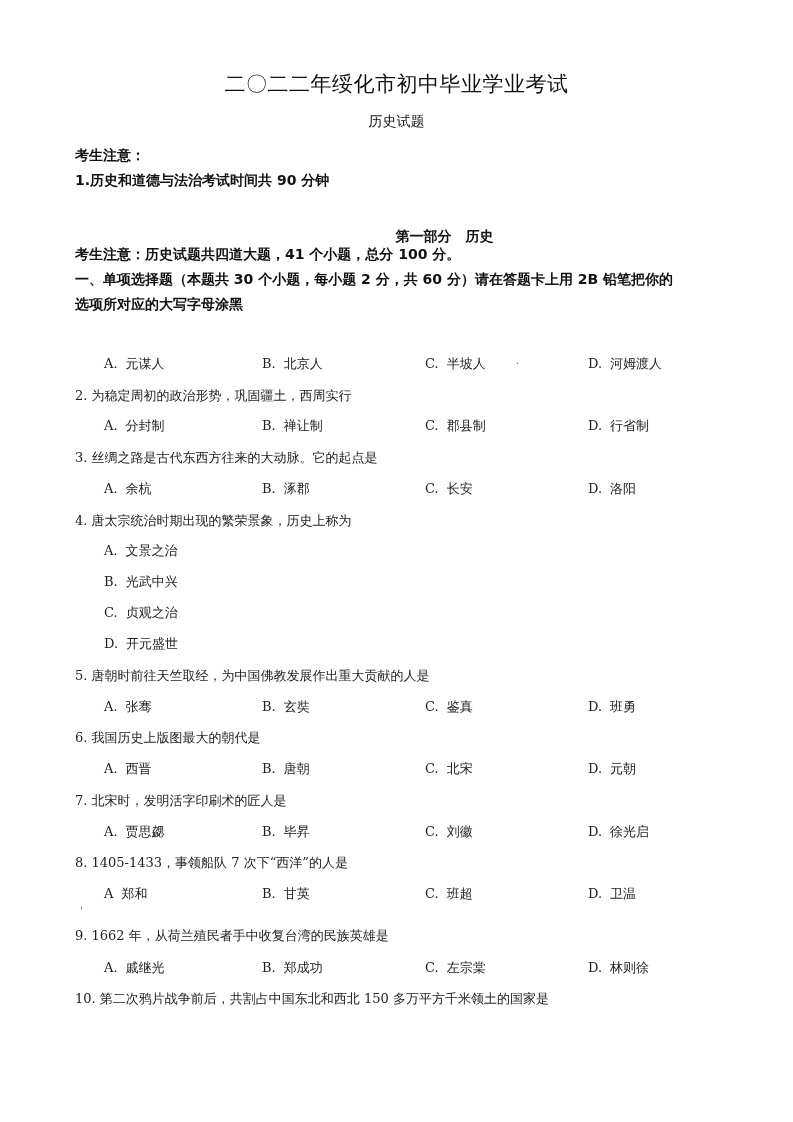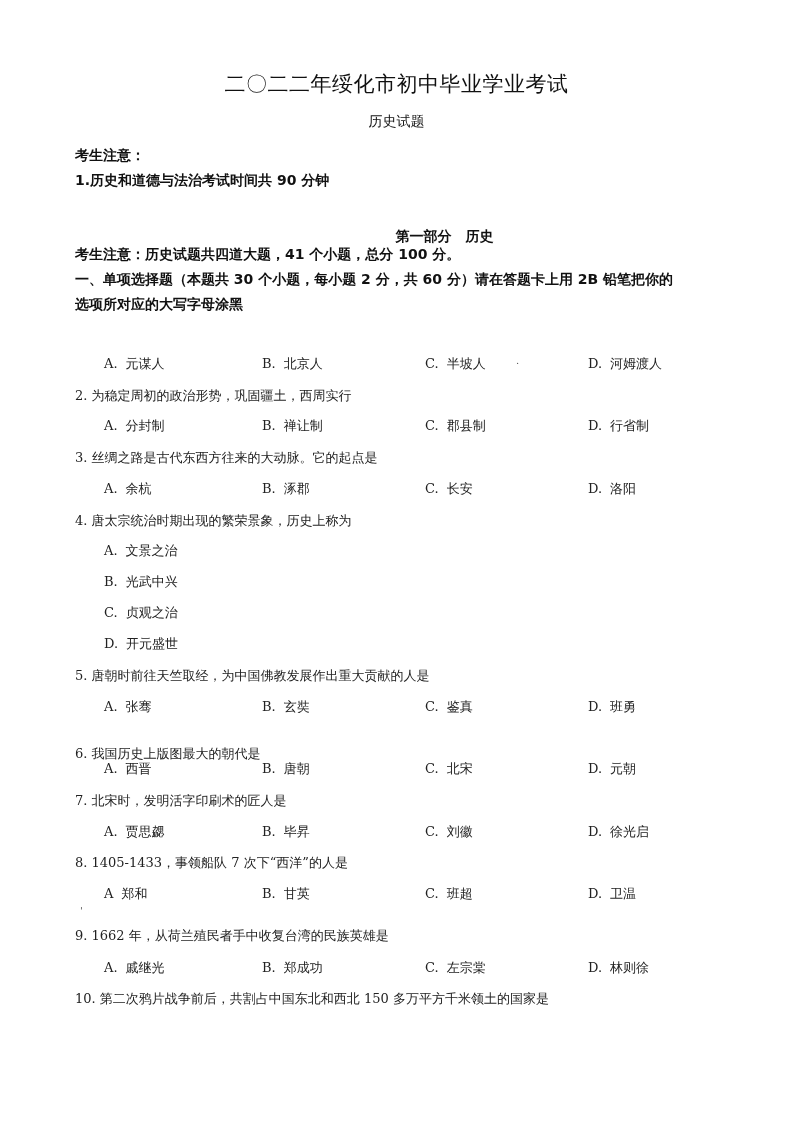--- a/index.html
+++ b/index.html
@@ -141,21 +141,21 @@
     </div>
 
   <div class="line q" style="top:667px;">5. 唐朝时前往天竺取经，为中国佛教发展作出重大贡献的人是</div>
   <div class="opt-row" style="top:698px;">
     <span class="opt opt-a"><span class="letter">A.</span><span>张骞</span></span>
     <span class="opt opt-b"><span class="letter">B.</span><span>玄奘</span></span>
     <span class="opt opt-c"><span class="letter">C.</span><span>鉴真</span></span>
     <span class="opt opt-d"><span class="letter">D.</span><span>班勇</span></span>
   </div>
 
-  <div class="line q" style="top:729px;margin-top:16px;">6. 我国历史上版图最大的朝代是</div>
+  <div class="line q" style="top:729px;">6. 我国历史上版图最大的朝代是</div>
   <div class="opt-row" style="top:760px;">
     <span class="opt opt-a"><span class="letter">A.</span><span>西晋</span></span>
     <span class="opt opt-b"><span class="letter">B.</span><span>唐朝</span></span>
     <span class="opt opt-c"><span class="letter">C.</span><span>北宋</span></span>
     <span class="opt opt-d"><span class="letter">D.</span><span>元朝</span></span>
   </div>
 
   <div class="line q" style="top:792px;">7. 北宋时，发明活字印刷术的匠人是</div>
   <div class="opt-row" style="top:823px;">
     <span class="opt opt-a"><span class="letter">A.</span><span>贾思勰</span></span>

